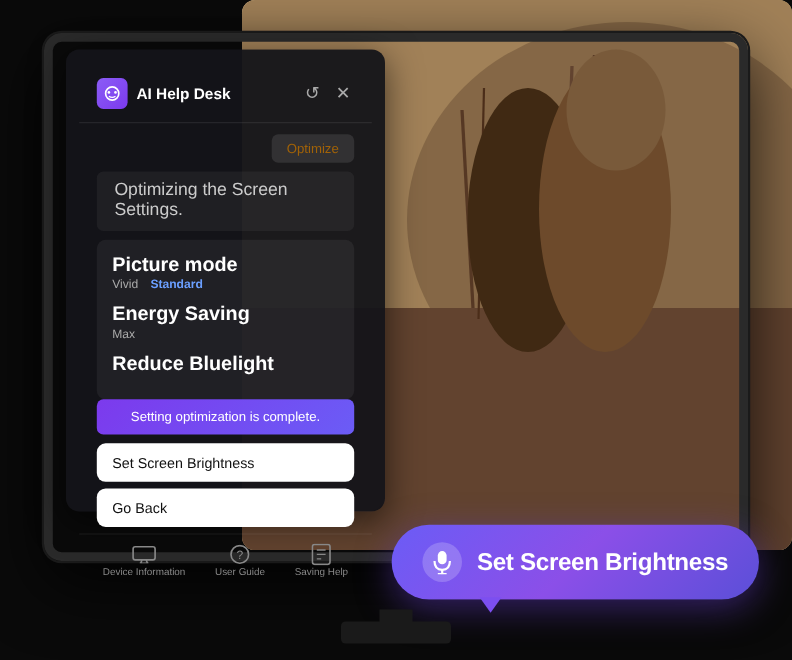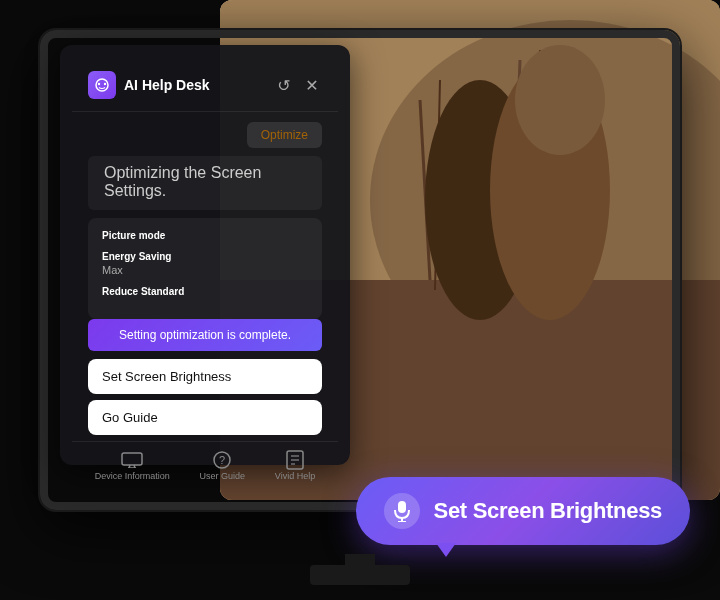--- a/index.html
+++ b/index.html
@@ -142,21 +142,21 @@
       padding: 12px 14px;
       flex: 1;
     }
 
     .setting-row {
       margin-bottom: 10px;
     }
 
     .setting-label {
       color: white;
-      font-size: 10px;
+      font-size: 18px;
       font-weight: 600;
       margin-bottom: 2px;
     }
 
     .setting-value {
       color: #aaa;
       font-size: 11px;
     }
 
     .setting-value .highlighted {
@@ -336,34 +336,38 @@
     </div>
   </div>
 
   <button class="optimize-btn">Optimize</button>
 
   <div class="status-text">Optimizing the Screen Settings.</div>
 
   <div class="settings-card">
     <div class="setting-row">
       <div class="setting-label">Picture mode</div>
+      <div class="setting-value">
+        <span class="active">Vivid</span>
+        <span class="highlighted">Standard</span>
+      </div>
     </div>
     <div class="setting-row">
       <div class="setting-label">Energy Saving</div>
       <div class="setting-value">Max</div>
     </div>
     <div class="setting-row">
-      <div class="setting-label">Reduce Standard</div>
+      <div class="setting-label">Reduce Bluelight</div>
     </div>
   </div>
 
   <div class="optimization-complete">Setting optimization is complete.</div>
 
   <button class="action-btn">Set Screen Brightness</button>
-  <button class="action-btn">Go Guide</button>
+  <button class="action-btn">Go Back</button>
 
   <div class="panel-footer">
     <div class="footer-item">
       <div class="footer-icon">
         <svg width="22" height="16" viewBox="0 0 22 16">
           <rect x="1" y="1" width="20" height="12" rx="2" fill="none" stroke="#888" stroke-width="1.5"></rect>
           <line x1="9" y1="13" x2="8" y2="16" stroke="#888" stroke-width="1.5"></line>
           <line x1="13" y1="13" x2="14" y2="16" stroke="#888" stroke-width="1.5"></line>
           <line x1="7" y1="16" x2="15" y2="16" stroke="#888" stroke-width="1.5"></line>
         </svg>
@@ -381,21 +385,21 @@
     </div>
     <div class="footer-item">
       <div class="footer-icon">
         <svg width="18" height="20" viewBox="0 0 18 20">
           <rect x="1" y="1" width="16" height="18" rx="2" fill="none" stroke="#888" stroke-width="1.5"></rect>
           <line x1="5" y1="6" x2="13" y2="6" stroke="#888" stroke-width="1.2"></line>
           <line x1="5" y1="10" x2="13" y2="10" stroke="#888" stroke-width="1.2"></line>
           <line x1="5" y1="14" x2="9" y2="14" stroke="#888" stroke-width="1.2"></line>
         </svg>
       </div>
-      <span class="footer-label">Vivid Help</span>
+      <span class="footer-label">Saving Help</span>
     </div>
   </div>
 </div>
 
 <div class="voice-bubble">
   <div class="mic-icon">
     <svg width="20" height="22" viewBox="0 0 20 22">
       <rect x="6" y="1" width="8" height="12" rx="4" fill="white"></rect>
       <path d="M3 10 Q3 18 10 18 Q17 18 17 10" stroke="white" stroke-width="2" fill="none"></path>
       <line x1="10" y1="18" x2="10" y2="22" stroke="white" stroke-width="2"></line>

